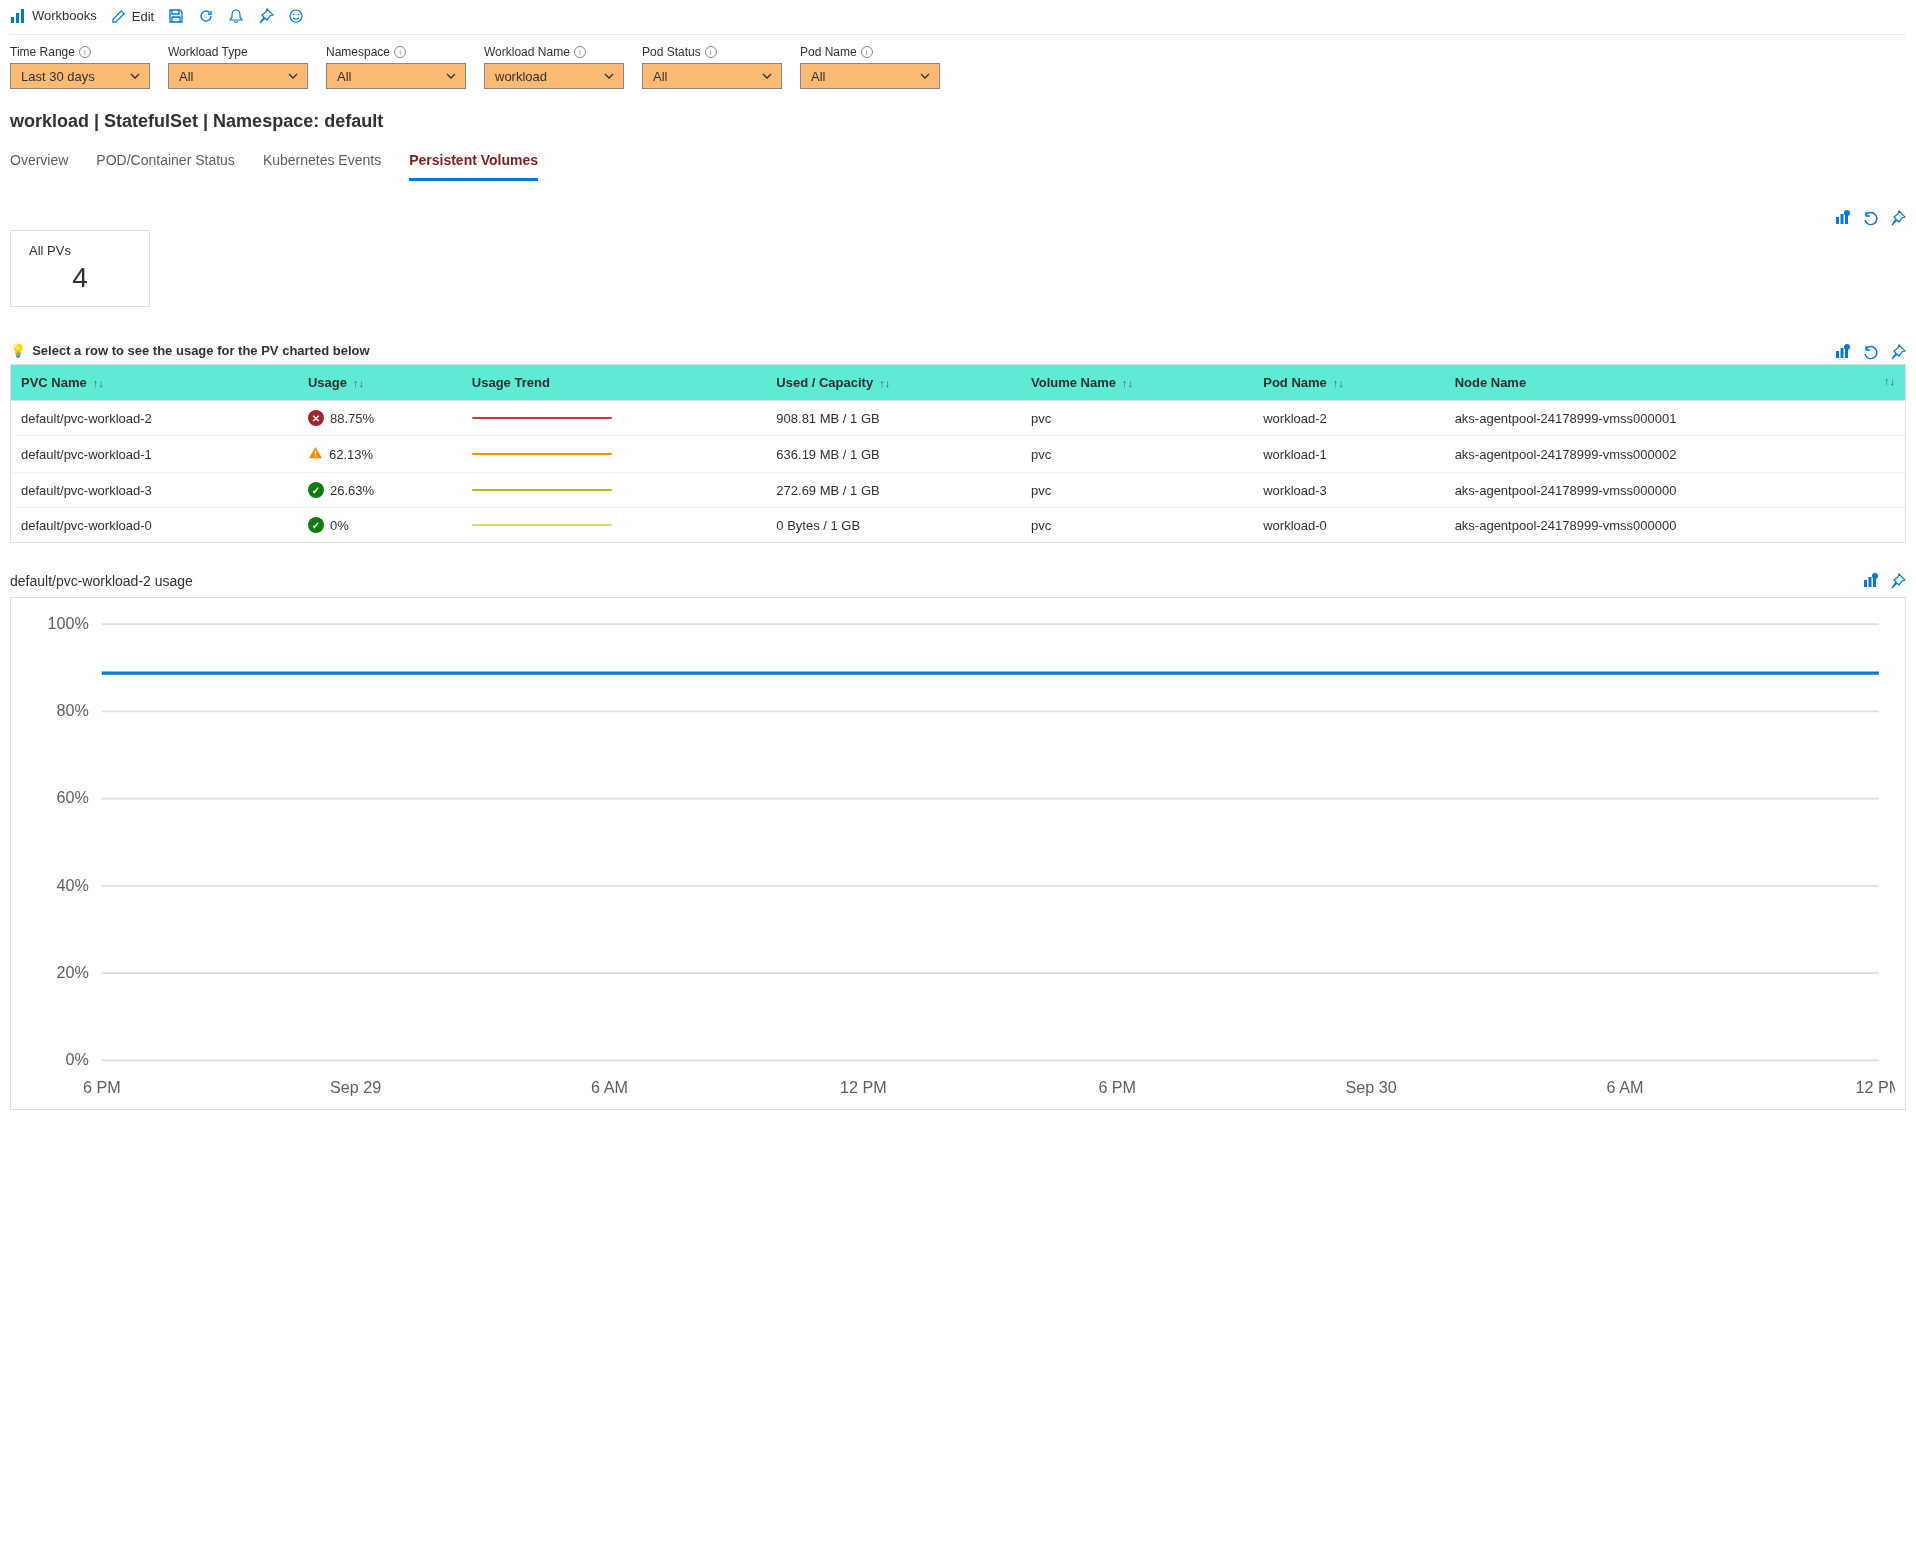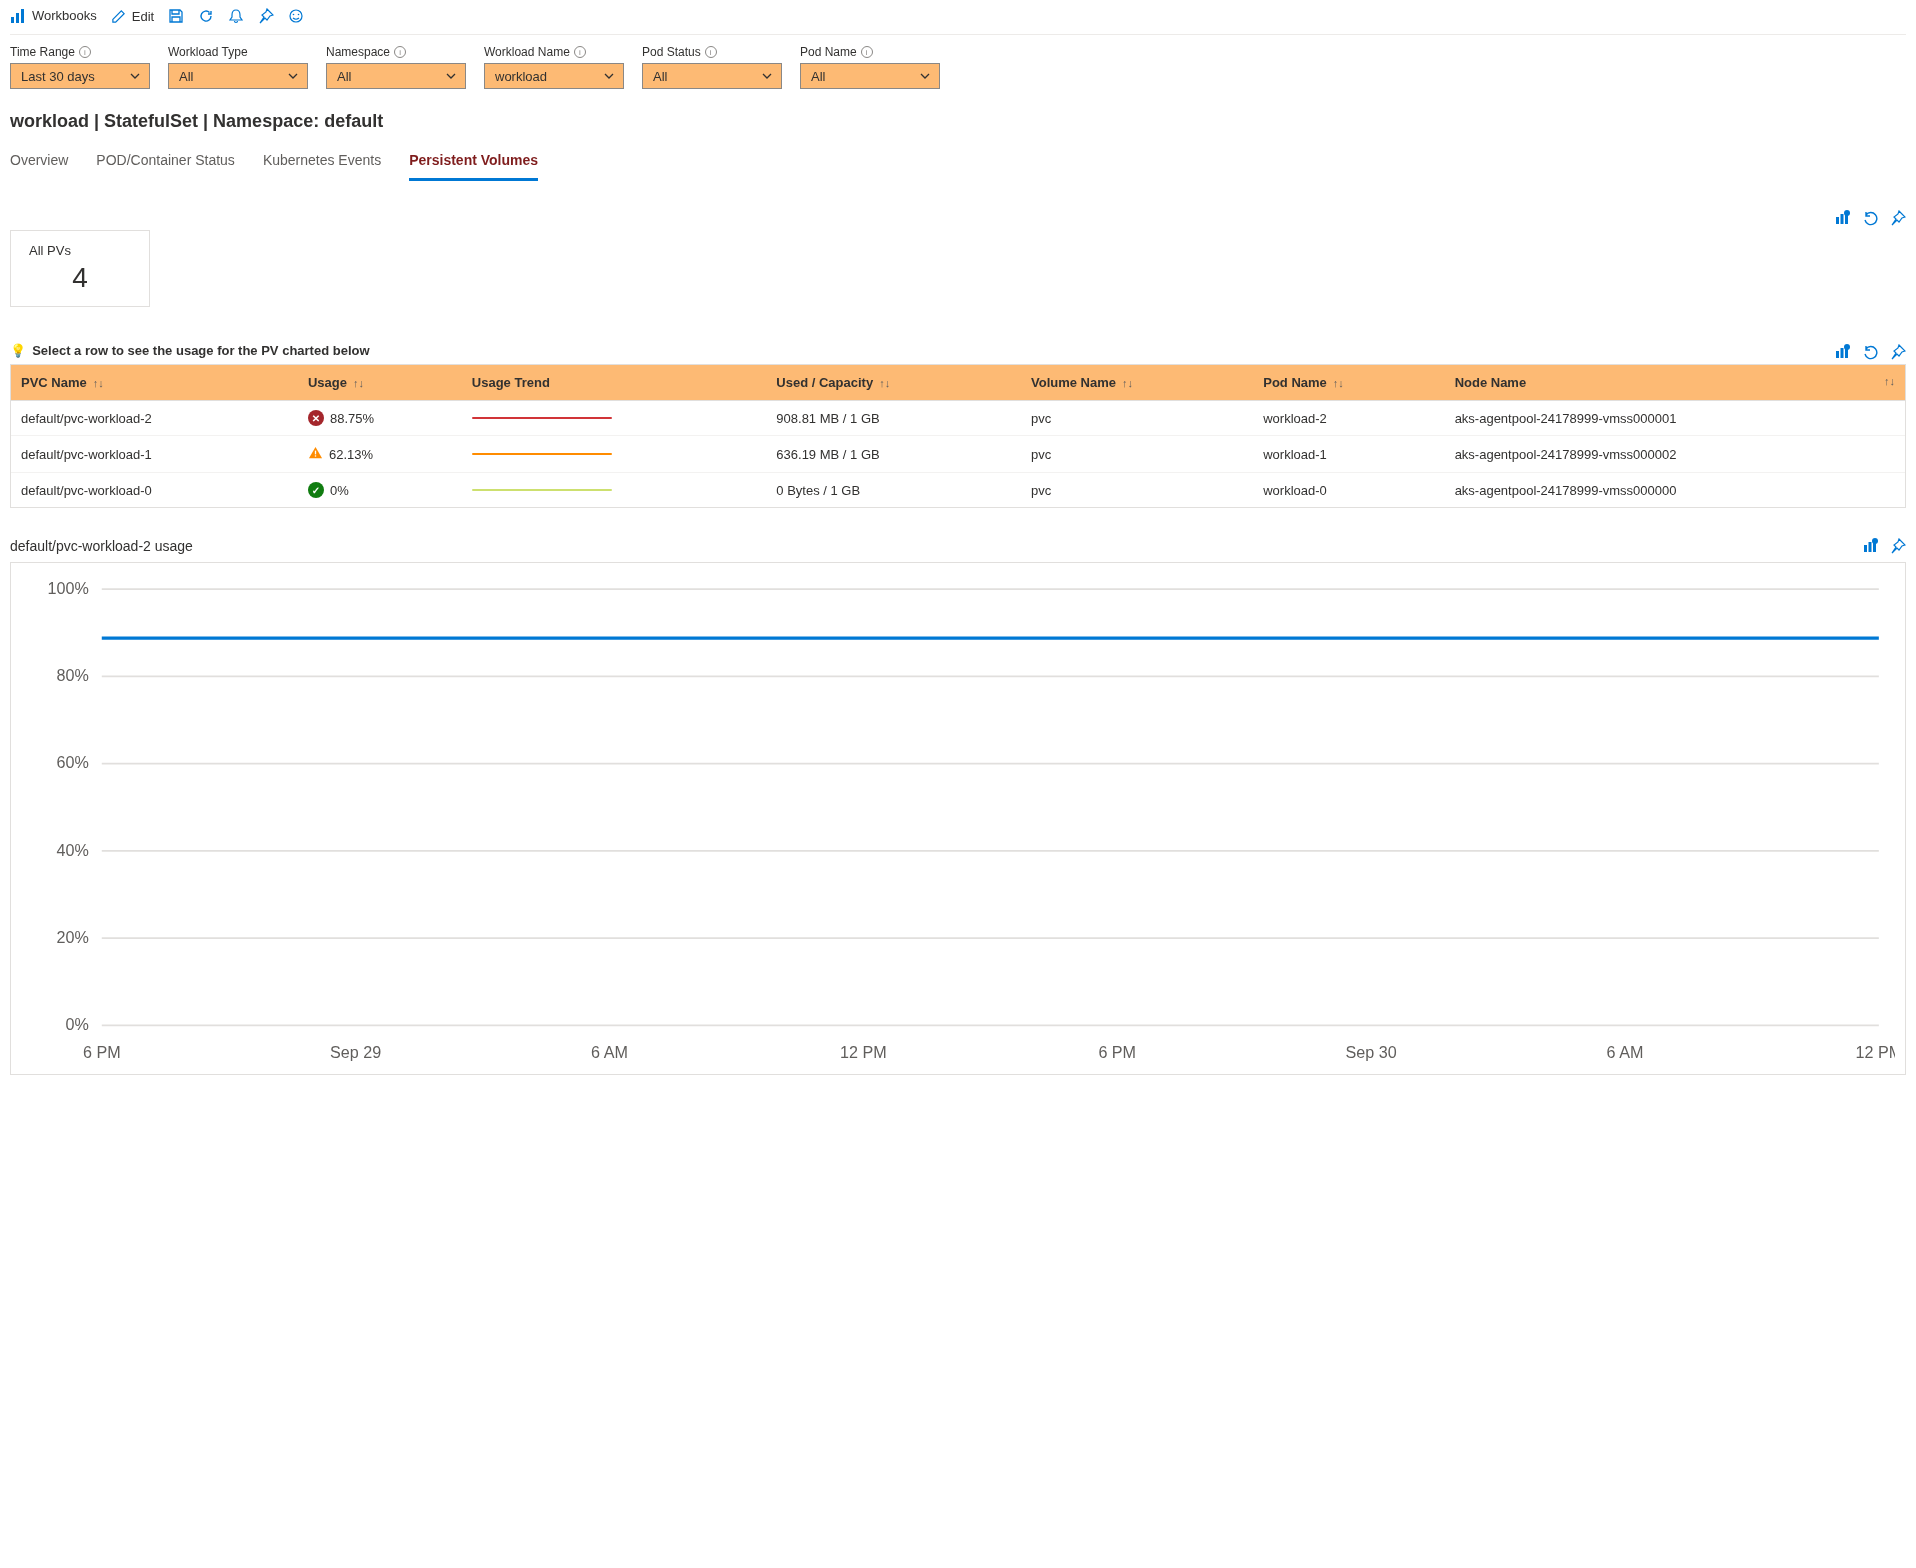--- a/index.html
+++ b/index.html
@@ -38,21 +38,21 @@
 .card .title { font-size: 13px; color: #323130; text-align: left; margin-bottom: 4px; }
 .card .value-row { display: flex; align-items: center; justify-content: center; gap: 8px; }
 .card .value { font-size: 28px; font-weight: 400; }
 
 
 .hint { font-size: 13px; font-weight: 600; display: flex; align-items: center; gap: 6px; margin-bottom: 6px; }
 
 
 .tbl-wrap { border: 1px solid #e1dfdd; margin-bottom: 30px; }
 table { width: 100%; border-collapse: collapse; font-size: 13px; }
-th { text-align: left; font-weight: 600; padding: 10px 10px; border-bottom: 1px solid #e1dfdd; background: #fdba74; white-space: nowrap; }
+th { text-align: left; font-weight: 600; padding: 10px 10px; border-bottom: 1px solid #e1dfdd; background: #5eead4; white-space: nowrap; }
 td { padding: 9px 10px; border-bottom: 1px solid #f3f2f1; white-space: nowrap; }
 tr:last-child td { border-bottom: none; }
 .sort { color: #605e5c; margin-left: 6px; font-size: 11px; }
 .usage-cell { display: flex; align-items: center; gap: 6px; }
 
 
 .trend { height: 2px; width: 140px; border-radius: 1px; }
 .tr-red { background: #d13438; }
 .tr-amber { background: #ff8c00; }
 .tr-yellow { background: #b5bd00; }
@@ -324,20 +324,36 @@
               <span>62.13%</span>
             </span>
           </td>
           <td>
             <div class="trend tr-amber"></div>
           </td>
           <td>636.19 MB / 1 GB</td>
           <td>pvc</td>
           <td>workload-1</td>
           <td>aks-agentpool-24178999-vmss000002</td>
+        </tr>
+        <tr>
+          <td>default/pvc-workload-3</td>
+          <td>
+            <span class="usage-cell">
+              <span class="ico-circle ico-ok">✓</span>
+              <span>26.63%</span>
+            </span>
+          </td>
+          <td>
+            <div class="trend tr-yellow"></div>
+          </td>
+          <td>272.69 MB / 1 GB</td>
+          <td>pvc</td>
+          <td>workload-3</td>
+          <td>aks-agentpool-24178999-vmss000000</td>
         </tr>
         <tr>
           <td>default/pvc-workload-0</td>
           <td>
             <span class="usage-cell">
               <span class="ico-circle ico-ok">✓</span>
               <span>0%</span>
             </span>
           </td>
           <td>

